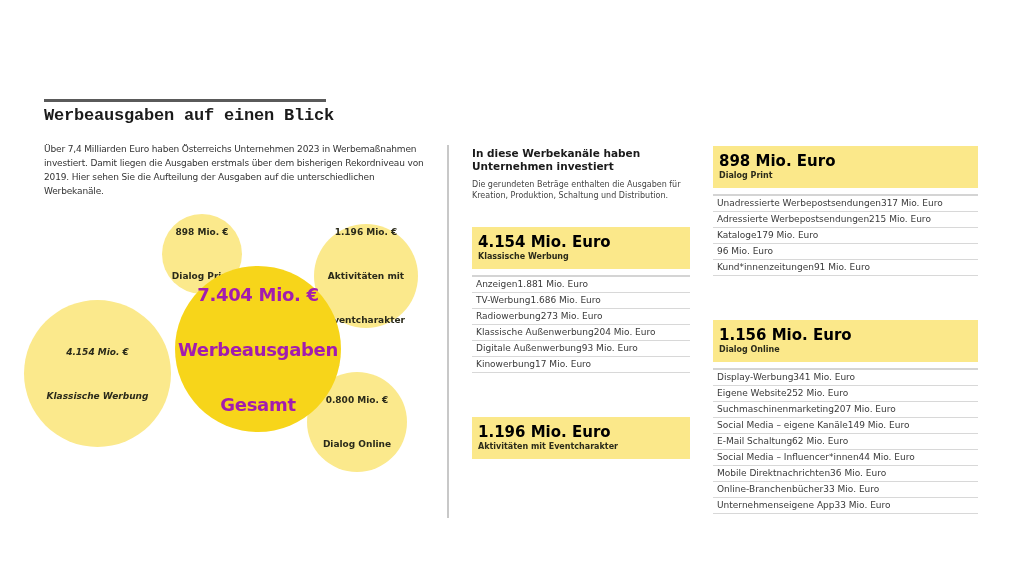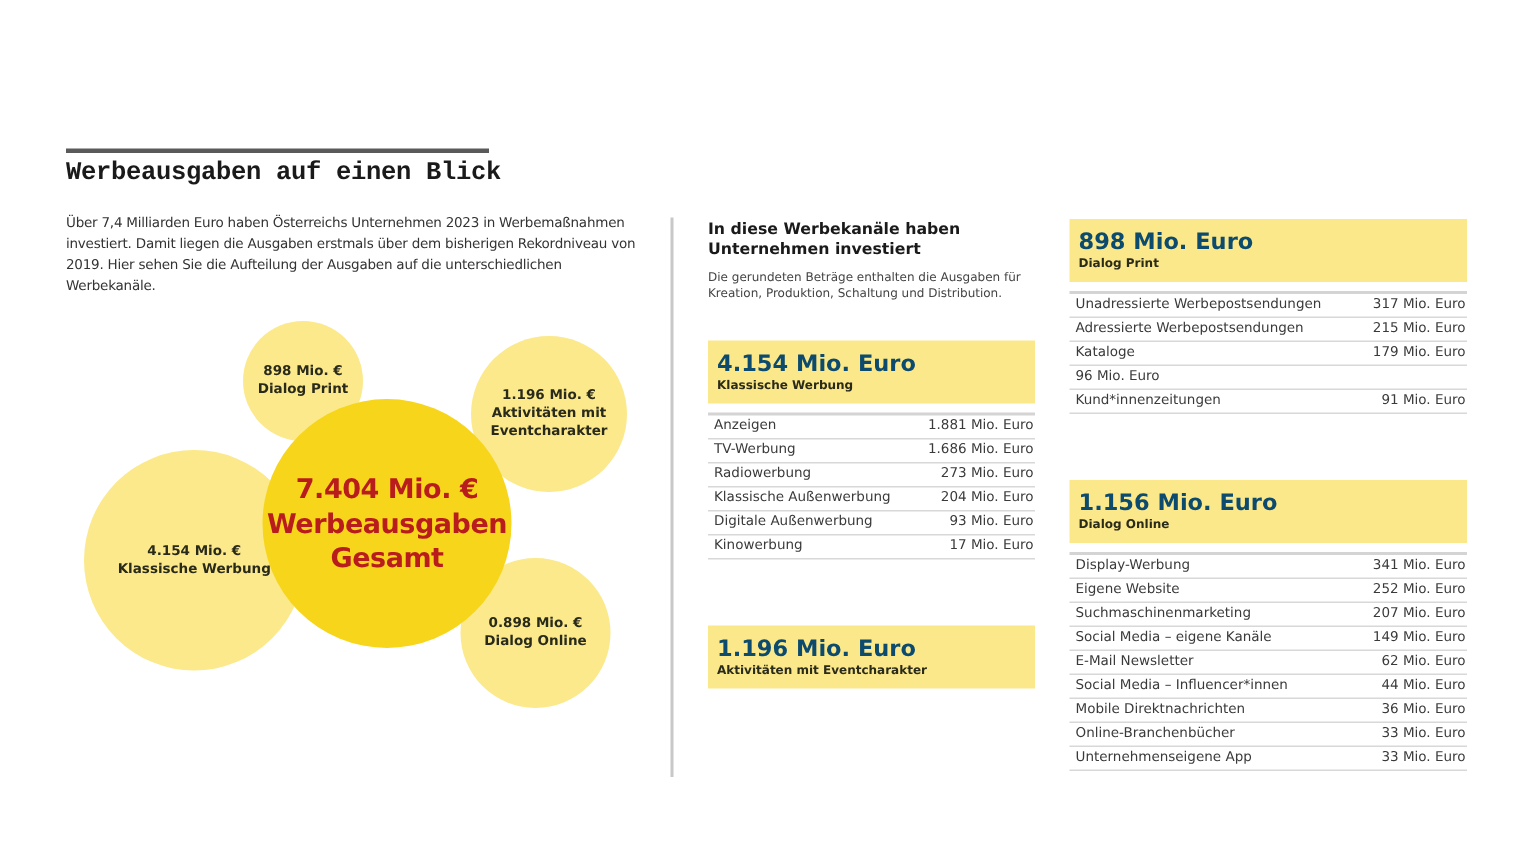--- a/index.html
+++ b/index.html
@@ -2,60 +2,60 @@
 <html><head>
 <meta charset="utf-8">
 <style>
   html, body { margin:0; padding:0; }
   body { width:1024px; height:576px; background:#ffffff; position:relative; overflow:hidden;
          font-family:"DejaVu Sans", sans-serif; color:#1e1e1e; }
   .abs { position:absolute; }
   .top-rule { left:44px; top:99px; width:282px; height:3px; background:#5a5a5a; }
   .title { left:44px; top:106px; font-size:17px; font-weight:bold; letter-spacing:-0.2px; color:#1a1a1a; white-space:nowrap;font-family:Liberation Mono, monospace; }
   .intro { left:44px; top:142px; width:390px; font-size:9px; line-height:14px; color:#333; letter-spacing:-0.15px; }
-  .bubble { position:absolute; border-radius:50%; display:flex; flex-direction:column; align-items:center; justify-content:center; text-align:center; font-weight:bold; color:#2a2a1a; }
+  .bubble { position:absolute; border-radius:50%; display:flex; flex-direction:column; align-items:center; justify-content:center; text-align:center; font-weight:bold; color:#2a2a1a;gap:32px; }
   .bubble.light { background:#fbe98c; }
-  .bubble.main { background:#f7d51a; color:#b91c1c;align-items:center; }
+  .bubble.main { background:#f7d51a; color:#a21caf;align-items:center; }
   .bubble .val { font-size:9px; line-height:12px; }
   .bubble .lab { font-size:9px; line-height:12px; }
   .bubble.main .val, .bubble.main .lab { font-size:18px; line-height:23px; letter-spacing:-0.3px; }
   .vdivider { left:447px; top:145px; width:2px; height:373px; background:#c8c8c8; }
   .sec-head { left:472px; top:147px; width:220px; font-size:10.5px; line-height:13px; font-weight:bold; color:#1a1a1a; }
   .sec-sub { left:472px; top:179px; width:230px; font-size:8px; line-height:11px; color:#444; }
   .block { position:absolute; }
   .block .hdr { background:#fbe88a; padding:6px 6px 5px 6px; height:31px; }
-  .block .hdr .amount { font-size:15px; font-weight:bold; line-height:18px; color:#0c4a6e; white-space:nowrap; }
+  .block .hdr .amount { font-size:15px; font-weight:bold; line-height:18px; color:#000000; white-space:nowrap; }
   .block .hdr .cat { font-size:8px; font-weight:bold; line-height:11px; color:#2b2b1a; white-space:nowrap; }
   .block .rows { margin-top:6px; border-top:2px solid #d4d4d4; }
-  .block .row { display:flex; justify-content:space-between; height:15px; line-height:15px; font-size:9px; color:#3a3a3a; border-bottom:1px solid #d8d8d8; padding:0 1px 0 4px; }
+  .block .row { display:flex; height:15px; line-height:15px; font-size:9px; color:#3a3a3a; border-bottom:1px solid #d8d8d8; padding:0 1px 0 4px; }
   .block .row .amt { white-space:nowrap; }
   .block .row .name { white-space:nowrap; }
 </style>
 </head>
 <body>
 
 <div class="abs top-rule"></div>
 <div class="abs title">Werbeausgaben auf einen Blick</div>
 <div class="abs intro">Über 7,4 Milliarden Euro haben Österreichs Unternehmen 2023 in Werbemaßnahmen investiert. Damit liegen die Ausgaben erstmals über dem bisherigen Rekordniveau von 2019. Hier sehen Sie die Aufteilung der Ausgaben auf die unterschiedlichen Werbekanäle.</div>
 
-<div class="bubble light" style="left:56px; top:300px; width:147px; height:147px;">
+<div class="bubble light" style="left:24px; top:300px; width:147px; height:147px;font-style:italic;">
   <div class="val">4.154 Mio. €</div>
   <div class="lab">Klassische Werbung</div>
 </div>
 <div class="bubble light" style="left:162px; top:214px; width:80px; height:80px;">
   <div class="val">898 Mio. €</div>
   <div class="lab">Dialog Print</div>
 </div>
 <div class="bubble light" style="left:314px; top:224px; width:104px; height:104px;">
   <div class="val">1.196 Mio. €</div>
   <div class="lab">Aktivitäten mit</div>
   <div class="lab">Eventcharakter</div>
 </div>
 <div class="bubble light" style="left:307px; top:372px; width:100px; height:100px;">
-  <div class="val">0.898 Mio. €</div>
+  <div class="val">0.800 Mio. €</div>
   <div class="lab">Dialog Online</div>
 </div>
 <div class="bubble main" style="left:175px; top:266px; width:166px; height:166px;">
   <div class="val">7.404 Mio. €</div>
   <div class="lab">Werbeausgaben</div>
   <div class="lab">Gesamt</div>
 </div>
 
 <div class="abs vdivider"></div>
 
@@ -152,21 +152,21 @@
       </div>
     <div class="row">
         <span class="name">Suchmaschinenmarketing</span>
         <span class="amt">207 Mio. Euro</span>
       </div>
     <div class="row">
         <span class="name">Social Media – eigene Kanäle</span>
         <span class="amt">149 Mio. Euro</span>
       </div>
     <div class="row">
-        <span class="name">E-Mail Newsletter</span>
+        <span class="name">E-Mail Schaltung</span>
         <span class="amt">62 Mio. Euro</span>
       </div>
     <div class="row">
         <span class="name">Social Media – Influencer*innen</span>
         <span class="amt">44 Mio. Euro</span>
       </div>
     <div class="row">
         <span class="name">Mobile Direktnachrichten</span>
         <span class="amt">36 Mio. Euro</span>
       </div>

